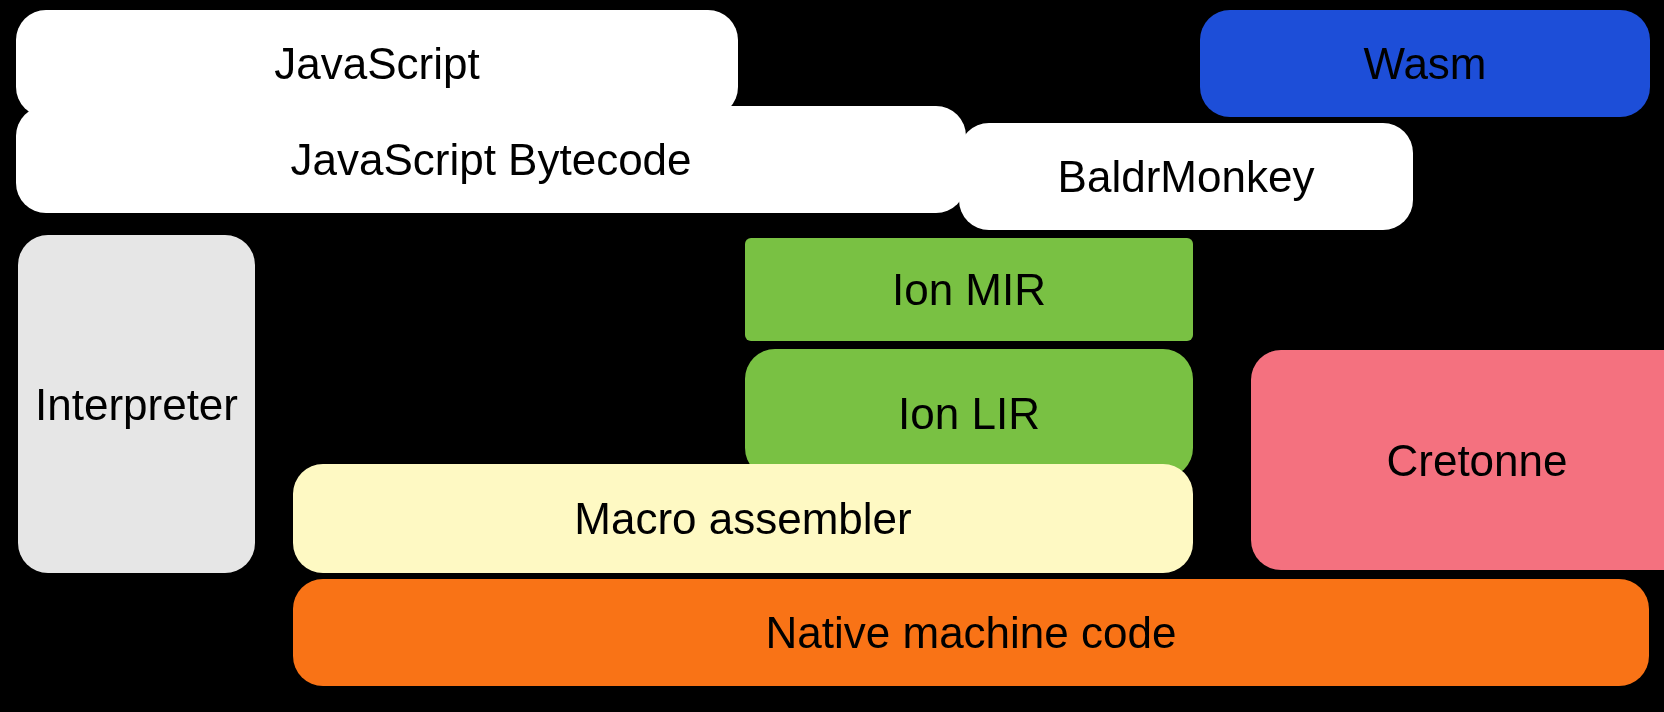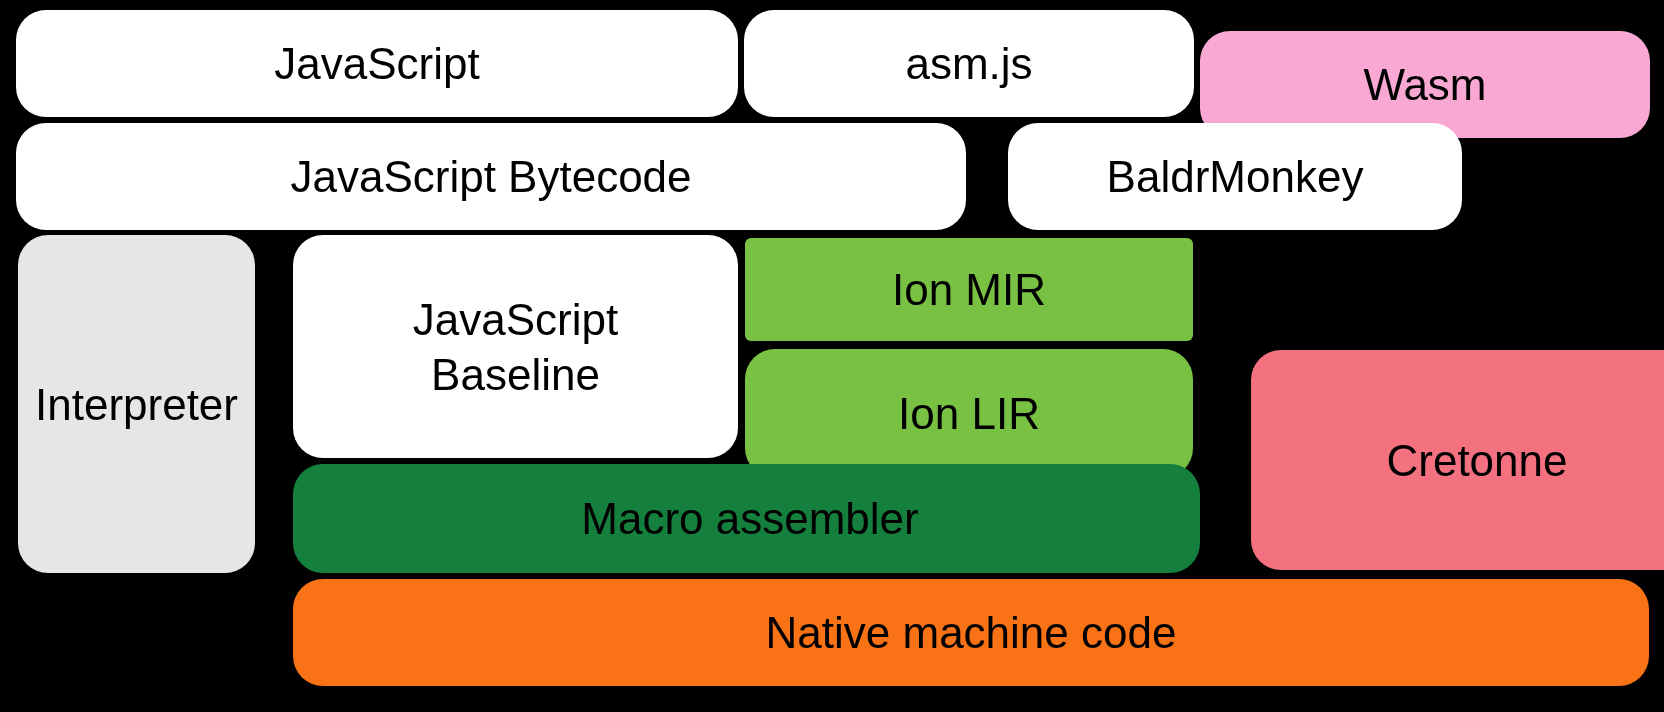--- a/index.html
+++ b/index.html
@@ -25,77 +25,71 @@
     font-size: 44px;
     line-height: 1.25;
     background: #fff;
   }
   .box .label { display: inline-block; }
 
   
   .n-javascript          { left:   16px; top:  10px; width:  722px; height: 107px; }
   .n-asmjs               { left:  744px; top:  10px; width:  450px; height: 107px; }
   .n-wasm                { left: 1200px; top:  10px; width:  450px; height: 107px; }
-  .n-javascript-bytecode { left:   16px; top: 123px; width:  950px; height: 107px; }
-  .n-baldrmonkey         { left:  1008px; top: 123px; width:  454px; height: 107px; }
+  .n-javascript-bytecode { left:   16px; top: 106px; width:  950px; height: 107px; }
+  .n-baldrmonkey         { left:  959px; top: 123px; width:  454px; height: 107px; }
   .n-interpreter         { left:   18px; top: 235px; width:  237px; height: 338px; }
   .n-javascript-baseline { left:  293px; top: 235px; width:  445px; height: 223px; }
   .n-javascript-baseline .label { max-width: 300px; }
   .n-ion-mir             { left:  745px; top: 238px; width:  448px; height: 103px; }
   .n-ion-lir             { left:  745px; top: 349px; width:  448px; height: 129px; }
   .n-cretonne            { left: 1251px; top: 350px; width:  452px; height: 220px; }
   .n-macro-assembler     { left:  293px; top: 464px; width:  900px; height: 109px; }
   .n-native-machine-code { left:  293px; top: 579px; width: 1356px; height: 107px; }
 </style>
 </head>
 <body>
 
 <div class="stage" style="background-color: rgb(0, 0, 0);">
 
   <div class="box n-javascript" style="background-color: rgb(255, 255, 255); text-align: center;">
     <span class="label">JavaScript</span>
   </div>
 
-  <div class="box n-asmjs" style="background-color: rgb(255, 255, 255);">
-    <span class="label">asm.js</span>
-  </div>
 
-  <div class="box n-wasm" style="background-color: #f9a8d4; margin-top: 21px;">
+  <div class="box n-wasm" style="background-color: #1d4ed8;">
     <span class="label">Wasm</span>
   </div>
 
   <div class="box n-javascript-bytecode" style="background-color: rgb(255, 255, 255);">
     <span class="label">JavaScript Bytecode</span>
   </div>
 
   <div class="box n-baldrmonkey" style="background-color: rgb(255, 255, 255);">
     <span class="label">BaldrMonkey</span>
   </div>
 
   <div class="box n-interpreter" style="background-color: rgb(230, 230, 230);">
     <span class="label">Interpreter</span>
   </div>
 
-  <div class="box n-javascript-baseline" style="background-color: rgb(255, 255, 255);">
-    <span class="label">JavaScript Baseline</span>
-  </div>
 
   <div class="box n-ion-mir" style="background-color: rgb(121, 193, 67); border-radius: 6px;">
     <span class="label">Ion MIR</span>
   </div>
 
   <div class="box n-ion-lir" style="background-color: rgb(121, 193, 67);">
     <span class="label">Ion LIR</span>
   </div>
 
   <div class="box n-cretonne" style="background-color: rgb(244, 113, 127);">
     <span class="label">Cretonne</span>
   </div>
 
-  <div class="box n-macro-assembler" style="background-color: #15803d; padding-left: 7px;">
+  <div class="box n-macro-assembler" style="background-color: #fef9c3;">
     <span class="label">Macro assembler</span>
   </div>
 
   <div class="box n-native-machine-code" style="background-color: #f97316;">
     <span class="label">Native machine code</span>
   </div>
 
 </div>
 
 </body></html>

